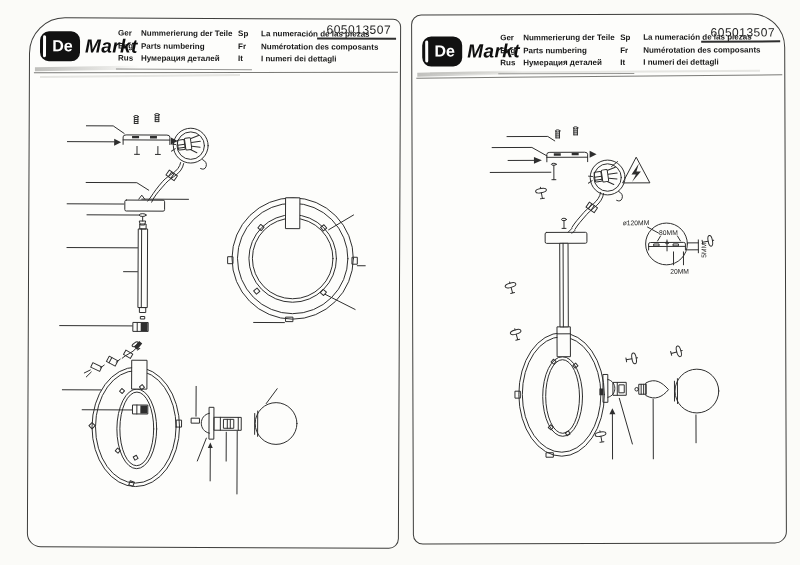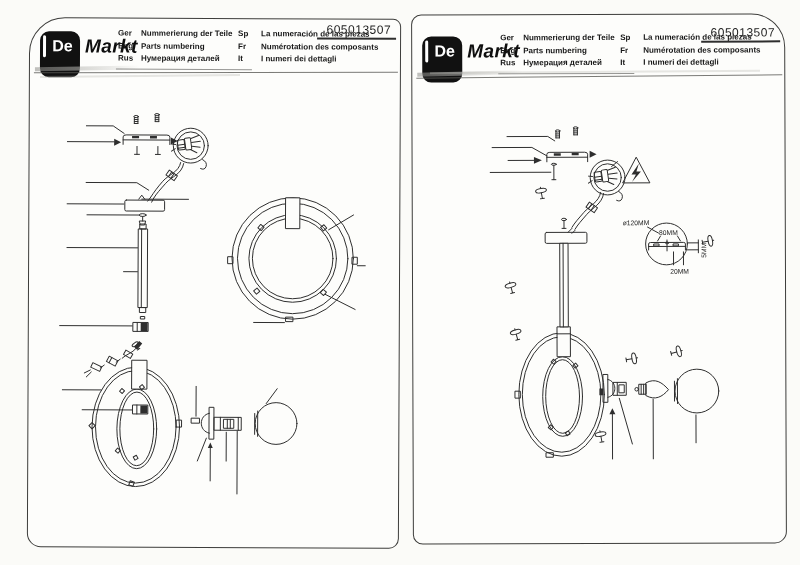--- a/index.html
+++ b/index.html
@@ -3,21 +3,21 @@
 <meta charset="utf-8">
 <style>
   html,body{margin:0;padding:0;}
   body{width:800px;height:565px;background:#fbfbf8;position:relative;overflow:hidden;
        font-family:"Liberation Sans",sans-serif;}
   .page{position:absolute;background:#fdfdfb;border:1.4px solid #3d3d3b;box-sizing:border-box;}
   .page-left{left:28px;top:18px;width:372px;height:530px;border-radius:36px 8px 10px 14px;transform:rotate(.25deg);}
   .page-right{left:412px;top:14px;width:374px;height:530px;border-radius:10px 34px 12px 10px;transform:rotate(-.2deg);}
   .hdr{position:absolute;left:0;right:0;top:0;height:64px;}
   .page-right .hdr{top:8px;}
-  .logo-box{position:absolute;left:10px;top:13px;width:40px;height:46px;background:#111;color:#fff;
+  .logo-box{position:absolute;left:10px;top:13px;width:40px;height:30px;background:#111;color:#fff;
             border-radius:9px;font-weight:bold;font-size:16px;text-align:center;line-height:30px;}
   .logo-bar{position:absolute;left:3px;top:4px;width:3px;height:22px;background:#fff;border-radius:2px;}
   .logo-de{padding-left:5px;}
   .logo-markt{position:absolute;left:55px;top:17px;font-weight:bold;font-size:19px;color:#0f0f0f;letter-spacing:.4px;font-style:italic;}
   .logo-smudge{position:absolute;left:5px;top:48px;width:105px;height:4px;opacity:.55;
                background:linear-gradient(90deg,#8d8d89,#c6c6c2 55%,rgba(200,200,196,0));transform:rotate(-1.2deg);}
   .langs{position:absolute;left:88px;top:9px;display:flex;color:#171717;}
   .lang-col1{width:120px;}
   .lang-col2{width:158px;}
   .lrow{display:flex;line-height:12.6px;font-size:8px;font-weight:bold;white-space:nowrap;}

